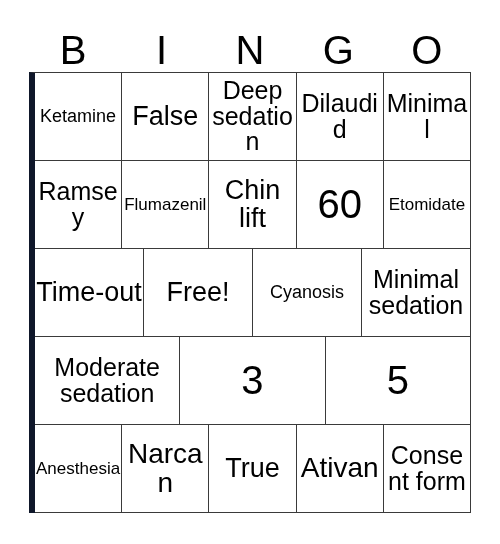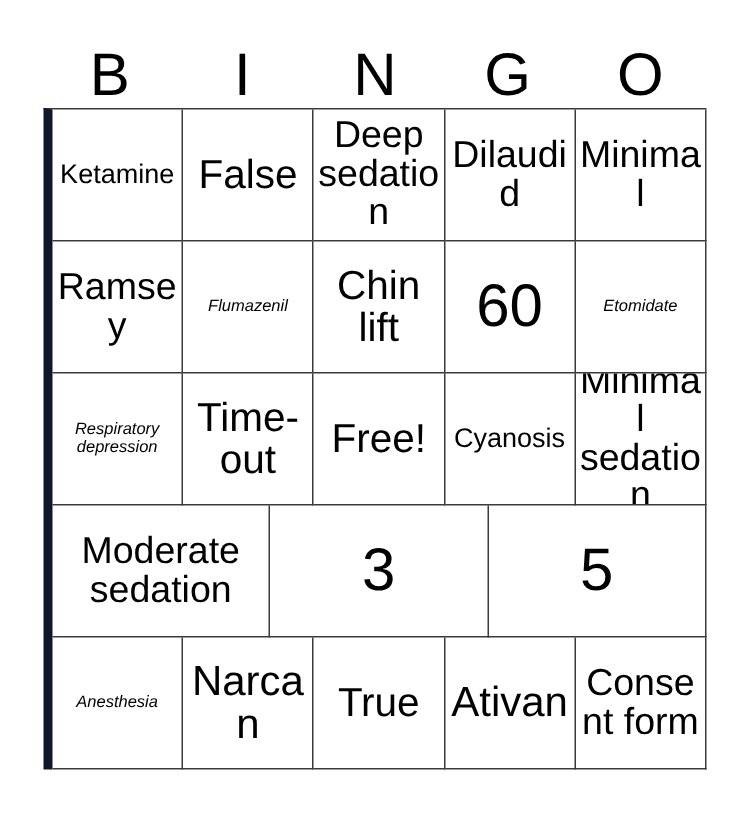--- a/index.html
+++ b/index.html
@@ -78,21 +78,21 @@
     line-height: 1.02;
     word-break: break-word;
     hyphens: none;
   }
   
   .sz-xxl .cell-text { font-size: 27px; }
   .sz-xl  .cell-text { font-size: 40px; }
   .sz-l   .cell-text { font-size: 28px; }
   .sz-m   .cell-text { font-size: 25px; }
   .sz-s   .cell-text { font-size: 18px; }
-  .sz-xs  .cell-text { font-size: 11px; font-style: italic; }
+  .sz-xs  .cell-text { font-size: 17px; }
   .sz-xxs .cell-text { font-size: 13px; }
 </style>
 </head>
 <body>
 
 <div id="card">
 
   <div id="header-row">
     <div class="header-letter">
       <span>B</span>
@@ -143,23 +143,20 @@
       </div>
       <div class="cell sz-xl">
         <span class="cell-text">60</span>
       </div>
       <div class="cell sz-xs">
         <span class="cell-text">Etomidate</span>
       </div>
     </div>
 
     <div class="grid-row">
-      <div class="cell sz-xs">
-        <span class="cell-text">Respiratory depression</span>
-      </div>
       <div class="cell sz-xxl">
         <span class="cell-text">Time-out</span>
       </div>
       <div class="cell sz-xxl">
         <span class="cell-text">Free!</span>
       </div>
       <div class="cell sz-s">
         <span class="cell-text">Cyanosis</span>
       </div>
       <div class="cell sz-m">

